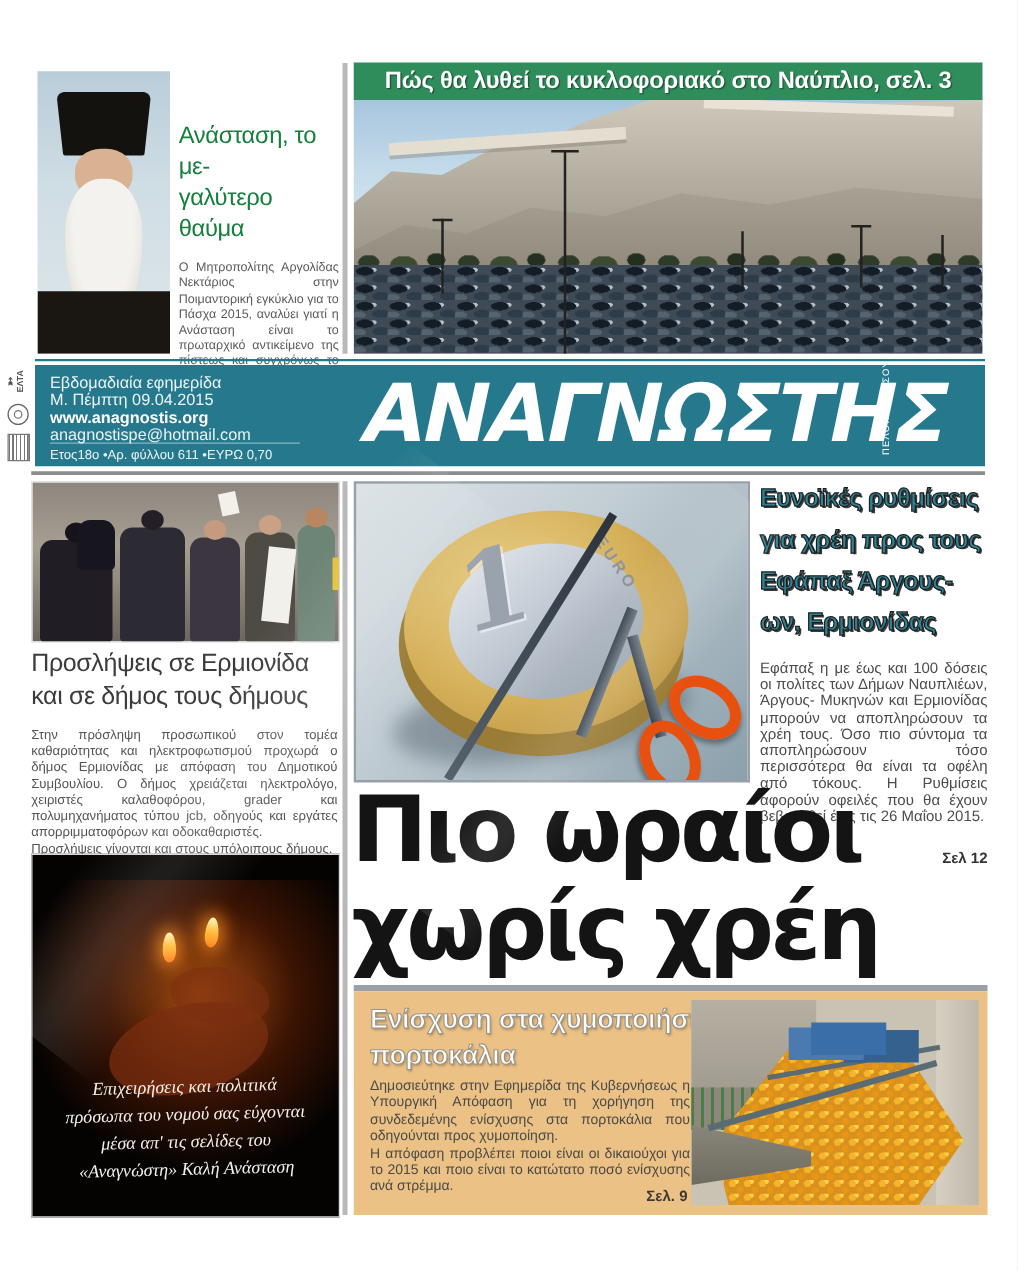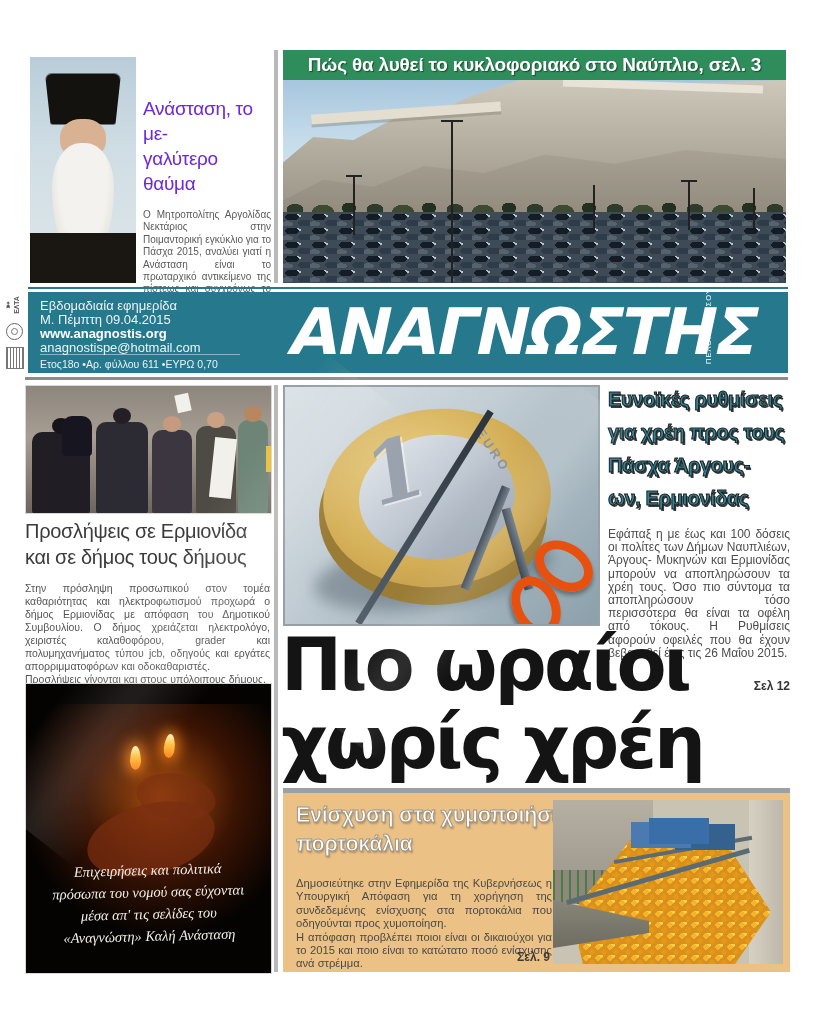--- a/index.html
+++ b/index.html
@@ -10,21 +10,21 @@
   .abs{position:absolute;}
   .pageref{font-weight:bold;color:#333;text-align:right;}
 
   
   .priest-photo{left:30px;top:57px;width:106px;height:226px;background:linear-gradient(180deg,#b9cdd9 0%,#cfdde4 40%,#dfe7ea 100%);overflow:hidden;}
   .priest-hat{position:absolute;left:18px;top:18px;width:70px;height:52px;background:#14120f;border-radius:6px 6px 2px 2px;transform:perspective(80px) rotateX(-14deg);}
   .priest-face{position:absolute;left:30px;top:62px;width:46px;height:40px;background:#d9b193;border-radius:45%;}
   .priest-beard{position:absolute;left:22px;top:86px;width:62px;height:120px;background:radial-gradient(ellipse at 50% 30%,#f4f2ee 55%,#d8d5ce 100%);border-radius:46% 46% 48% 48%/36% 36% 62% 62%;}
   .priest-shoulder{position:absolute;left:0;top:176px;width:106px;height:50px;background:#1a1712;}
   .anastasi{left:143px;top:96px;width:128px;}
-  .anastasi-title{font-size:19px;line-height:25px;color:#6d28d9;letter-spacing:-0.3px;}
+  .anastasi-title{font-size:19px;line-height:25px;color:#15803d;letter-spacing:-0.3px;}
   .anastasi-body{margin-top:13px;font-size:10px;line-height:12.4px;color:#5a5a5a;text-align:justify;}
   .anastasi .pageref{font-size:11px;margin-top:3px;}
 
   
   .banner{left:283px;top:50px;width:503px;height:30px;background:#2f8c5b;color:#fff;
           font-size:19px;font-weight:bold;line-height:30px;text-align:center;
           text-shadow:1px 1px 1px rgba(0,0,0,.45);letter-spacing:-0.2px;}
 
   
   .nafplio{left:283px;top:80px;width:503px;height:203px;overflow:hidden;background:linear-gradient(180deg,#a7c6de 0%,#c6dcea 30%,#d9e6ee 55%);}
@@ -126,21 +126,21 @@
 
   
   .headline{left:281px;top:626px;width:509px;font-family:"DejaVu Sans","Liberation Sans",sans-serif;
             font-weight:bold;font-size:73px;line-height:78px;color:#141414;letter-spacing:-3px;}
 
   
   .grey-bar{left:283px;top:788px;width:507px;height:5px;background:#9aa0a6;}
   .orange-panel{left:283px;top:793px;width:507px;height:179px;background:#ecc186;}
   .orange-title{position:absolute;left:13px;top:8px;width:320px;font-size:21.5px;line-height:29px;font-weight:bold;
                 color:#fdfdfb;-webkit-text-stroke:0.9px #98948a;text-shadow:1px 2px 2px rgba(95,80,55,.45);letter-spacing:-0.3px;}
-  .orange-body{position:absolute;left:13px;top:84px;width:256px;font-size:11.2px;line-height:13.4px;color:#4a4a46;text-align:justify;}
+  .orange-body{position:absolute;left:13px;top:70px;width:256px;font-size:11.2px;line-height:13.4px;color:#4a4a46;text-align:justify;}
   .orange-panel .pageref{position:absolute;right:240px;bottom:8px;font-size:12px;color:#3c3a34;}
   .oranges-photo{position:absolute;left:270px;top:7px;width:230px;height:164px;background:#c9c3b4;overflow:hidden;}
   .o-wall{position:absolute;left:0;top:0;width:100px;height:95px;background:linear-gradient(180deg,#b5b0a2,#9b968a);}
   .o-wall-r{position:absolute;right:0;top:0;width:34px;height:164px;background:linear-gradient(90deg,#d6d1c2,#bdb8a9);}
   .o-fence{position:absolute;left:0;top:70px;width:78px;height:34px;background:repeating-linear-gradient(90deg,#4a7d46 0 2px,transparent 2px 8px),#8d887b;}
   .o-trough{position:absolute;left:18px;top:34px;width:200px;height:130px;
             clip-path:polygon(32% 0,78% 8%,100% 60%,82% 100%,6% 100%,0 62%);
             background:#d8901e;
             background-image:
               radial-gradient(4px 4px at 3px 3px,#f6b42a 70%,transparent 71%),
@@ -276,21 +276,21 @@
     <div class="blade" style="left:196px;top:96px;width:9px;height:110px;transform:rotate(22deg);"></div>
     <div class="blade" style="left:228px;top:120px;width:9px;height:84px;transform:rotate(-16deg);"></div>
     <div class="handle" style="left:248px;top:156px;transform:rotate(32deg);"></div>
     <div class="handle" style="left:220px;top:196px;transform:rotate(64deg);"></div>
   </div>
 
   <div class="abs debt">
     <div class="debt-title">
       <div>Ευνοϊκές ρυθμίσεις</div>
       <div>για χρέη προς τους</div>
-      <div>Πάσχα Άργους-</div>
+      <div>Εφάπαξ Άργους-</div>
       <div>ων, Ερμιονίδας</div>
     </div>
     <div class="debt-body">Εφάπαξ η με έως και 100 δόσεις οι πολίτες των Δήμων Ναυπλιέων, Άργους- Μυκηνών και Ερμιονίδας μπορούν να αποπληρώσουν τα χρέη τους. Όσο πιο σύντομα τα αποπληρώσουν τόσο περισσότερα θα είναι τα οφέλη από τόκους. Η Ρυθμίσεις αφορούν οφειλές που θα έχουν βεβαιωθεί έως τις 26 Μαΐου 2015.</div>
     <div class="pageref">Σελ 12</div>
   </div>
 
   <div class="abs headline">
     <div>Πιο ωραίοι</div>
     <div>χωρίς χρέη</div>
   </div>

